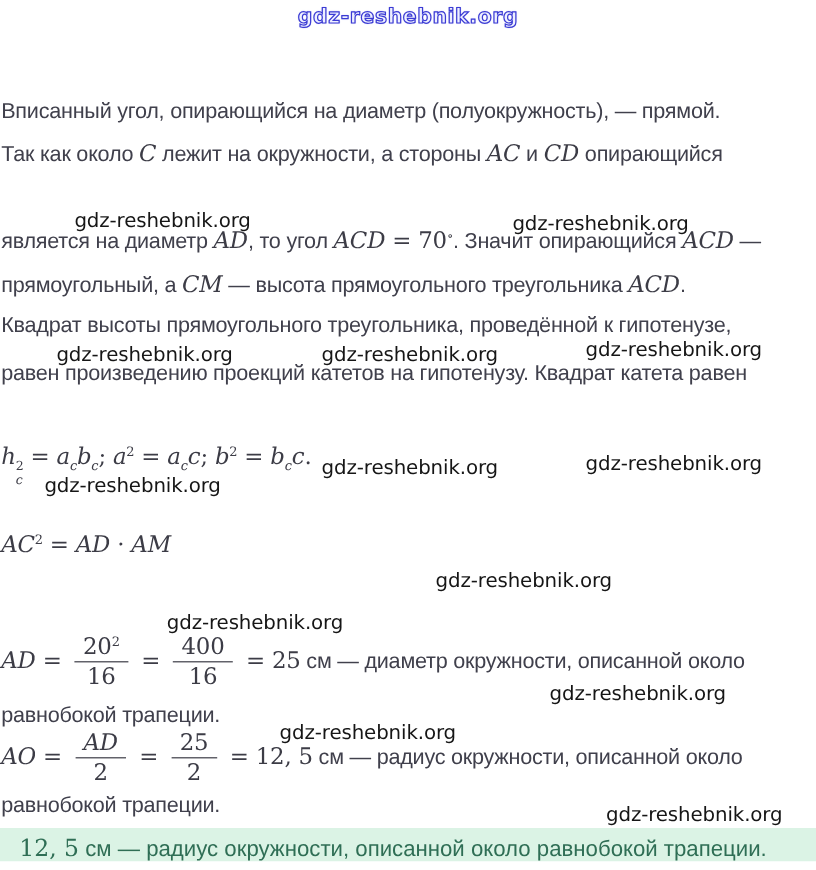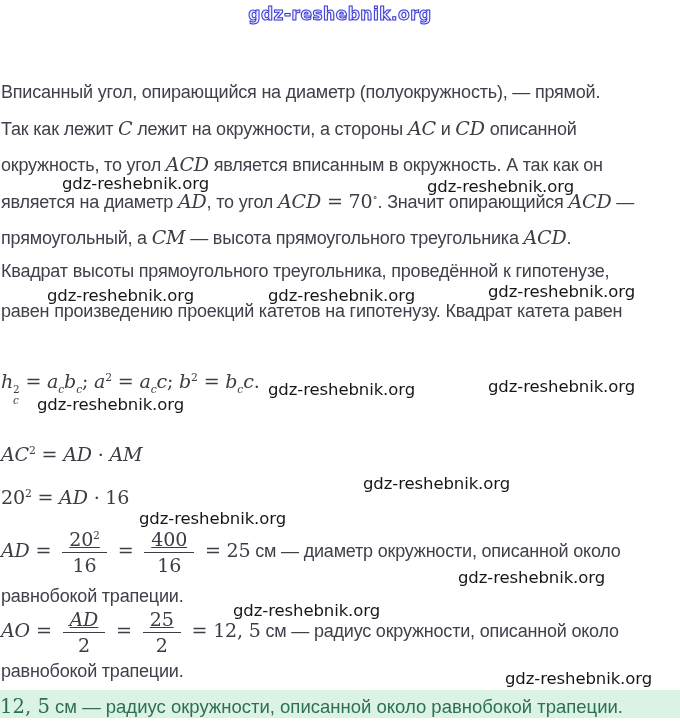--- a/index.html
+++ b/index.html
@@ -10,38 +10,38 @@
   .sg-m{font-family:"DejaVu Serif",serif;font-style:italic;font-size:1.06em;color:#3c3c46;}
   .sg-r{font-family:"DejaVu Serif",serif;font-style:normal;font-size:1.06em;color:#3c3c46;}
   .sg-sb{white-space:nowrap;}
   .sg-sup{font-family:"DejaVu Serif",serif;font-style:normal;font-size:60%;color:#3c3c46;}
   .sg-sub{font-family:"DejaVu Serif",serif;font-style:italic;font-size:60%;color:#3c3c46;}
   .sg-stack{display:inline-flex;flex-direction:column;font-size:58%;line-height:1.05;
             vertical-align:-0.45em;font-family:"DejaVu Serif",serif;color:#3c3c46;}
   .sg-stack .st-sup{font-style:normal;}
   .sg-stack .st-sub{font-style:italic;}
   .sg-frac{display:inline-block;vertical-align:middle;text-align:center;margin:0 5px;color:#3c3c46;}
-  .fr-num{display:block;padding:0 7px 1px;border-bottom:1.6px solid #3c3c46;text-decoration:underline;}
+  .fr-num{display:block;padding:0 7px 1px;border-bottom:1.6px solid #3c3c46;}
   .fr-den{display:block;padding-top:1px;}
   
   .ln1{top:82px}.ln2{top:117px}.ln3{top:153px}.ln4{top:190px}.ln5{top:226px}
   .ln6{top:261px}.ln7{top:301px}.ln8{top:331px}
   .ln9{top:370px}.ln10{top:411px}.ln11{top:443px}.ln12{top:486px}
   .ln13{top:528px}.ln14{top:586px}.ln15{top:608px}.ln16{top:661px}
   
   .wm{position:absolute;font-family:"DejaVu Sans",sans-serif;font-size:16.5px;
       font-weight:500;color:#161616;white-space:nowrap;letter-spacing:-0.1px;}
   .wm-top{position:absolute;top:4px;left:0;right:0;text-align:center;
       font-family:"DejaVu Sans",sans-serif;font-size:17px;font-weight:700;
       color:#eef0ff;-webkit-text-stroke:1px var(--accent-blue,#3b3bd4);
       text-shadow:0 0 1px var(--accent-blue,#3b3bd4);letter-spacing:0.5px;}
   
   .answer-box{position:absolute;left:0;right:0;top:690px;height:35px;
       background:var(--answer-bg,#dbf3e5);color:var(--answer-fg,#2f6e55);
-      font-size:18.5px;line-height:34px;padding-left:0;white-space:nowrap;}
+      font-size:18.5px;line-height:34px;padding-left:16px;white-space:nowrap;}
   .answer-box .sg-txt{color:var(--answer-fg,#2f6e55);}
   .answer-box .sg-r{color:var(--answer-fg,#2f6e55);}
 </style>
 </head>
 <body>
 
 <div id="page">
 
   <div class="wm-top">gdz-reshebnik.org</div>
 
@@ -53,32 +53,30 @@
   <span class="wm" style="left:268px;top:380px">gdz-reshebnik.org</span>
   <span class="wm" style="left:488px;top:377px">gdz-reshebnik.org</span>
   <span class="wm" style="left:37px;top:395px">gdz-reshebnik.org</span>
   <span class="wm" style="left:363px;top:474px">gdz-reshebnik.org</span>
   <span class="wm" style="left:139px;top:509px">gdz-reshebnik.org</span>
   <span class="wm" style="left:458px;top:568px">gdz-reshebnik.org</span>
   <span class="wm" style="left:233px;top:601px">gdz-reshebnik.org</span>
   <span class="wm" style="left:505px;top:669px">gdz-reshebnik.org</span>
 
   <div class="line ln1"><span class="sg-txt">Вписанный угол, опирающийся на диаметр (полуокружность), — прямой.</span></div>
-  <div class="line ln2"><span class="sg-txt">Так как лежит </span><span class="sg-m">C</span><span class="sg-txt"> лежит на окружности, а стороны </span><span class="sg-m">AC</span><span class="sg-txt"> и </span><span class="sg-m">CD</span><span class="sg-txt"> описанной</span></div>
-  <div class="line ln3"><span class="sg-txt">окружность, то угол </span><span class="sg-m">ACD</span><span class="sg-txt"> является вписанным в окружность. А так как он</span></div>
+  <div class="line ln2"><span class="sg-txt">Так как около </span><span class="sg-m">C</span><span class="sg-txt"> лежит на окружности, а стороны </span><span class="sg-m">AC</span><span class="sg-txt"> и </span><span class="sg-m">CD</span><span class="sg-txt"> опирающийся</span></div>
   <div class="line ln4"><span class="sg-txt">является на диаметр </span><span class="sg-m">AD</span><span class="sg-txt">, то угол </span><span class="sg-m">ACD</span><span class="sg-r"> = </span><span class="sg-sb"><span class="sg-r">70</span><sup class="sg-sup">∘</sup></span><span class="sg-txt">. Значит опирающийся </span><span class="sg-m">ACD</span><span class="sg-txt"> —</span></div>
   <div class="line ln6"><span class="sg-txt">Квадрат высоты прямоугольного треугольника, проведённой к гипотенузе,</span></div>
   <div class="line ln5"><span class="sg-txt">прямоугольный, а </span><span class="sg-m">CM</span><span class="sg-txt"> — высота прямоугольного треугольника </span><span class="sg-m">ACD</span><span class="sg-txt">.</span></div>
   <div class="line ln7"><span class="sg-txt">равен произведению проекций катетов на гипотенузу. Квадрат катета равен</span></div>
   <div class="line ln9"><span class="sg-sb"><span class="sg-m">h</span><span class="sg-stack">
           <span class="st-sup">2</span>
           <span class="st-sub">c</span>
         </span></span><span class="sg-r"> = </span><span class="sg-sb"><span class="sg-m">a</span><sub class="sg-sub">c</sub></span><span class="sg-sb"><span class="sg-m">b</span><sub class="sg-sub">c</sub></span><span class="sg-r">; </span><span class="sg-sb"><span class="sg-m">a</span><sup class="sg-sup">2</sup></span><span class="sg-r"> = </span><span class="sg-sb"><span class="sg-m">a</span><sub class="sg-sub">c</sub></span><span class="sg-m">c</span><span class="sg-r">; </span><span class="sg-sb"><span class="sg-m">b</span><sup class="sg-sup">2</sup></span><span class="sg-r"> = </span><span class="sg-sb"><span class="sg-m">b</span><sub class="sg-sub">c</sub></span><span class="sg-m">c</span><span class="sg-r">.</span></div>
   <div class="line ln11"><span class="sg-sb"><span class="sg-m">AC</span><sup class="sg-sup">2</sup></span><span class="sg-r"> = </span><span class="sg-m">AD</span><span class="sg-r"> · </span><span class="sg-m">AM</span></div>
-  <div class="line ln12"><span class="sg-sb"><span class="sg-r">20</span><sup class="sg-sup">2</sup></span><span class="sg-r"> = </span><span class="sg-m">AD</span><span class="sg-r"> · 16</span></div>
   <div class="line ln13"><span class="sg-m">AD</span><span class="sg-r"> = </span><span class="sg-frac"><span class="fr-num"><span class="sg-sb"><span class="sg-r">20</span><sup class="sg-sup">2</sup></span></span><span class="fr-den"><span class="sg-r">16</span></span></span><span class="sg-r"> = </span><span class="sg-frac"><span class="fr-num"><span class="sg-r">400</span></span><span class="fr-den"><span class="sg-r">16</span></span></span><span class="sg-r"> = 25</span><span class="sg-txt"> см — диаметр окружности, описанной около</span></div>
   <div class="line ln14"><span class="sg-txt">равнобокой трапеции.</span></div>
   <div class="line ln15"><span class="sg-m">AO</span><span class="sg-r"> = </span><span class="sg-frac"><span class="fr-num"><span class="sg-m">AD</span></span><span class="fr-den"><span class="sg-r">2</span></span></span><span class="sg-r"> = </span><span class="sg-frac"><span class="fr-num"><span class="sg-r">25</span></span><span class="fr-den"><span class="sg-r">2</span></span></span><span class="sg-r"> = 12, 5</span><span class="sg-txt"> см — радиус окружности, описанной около</span></div>
   <div class="line ln16"><span class="sg-txt">равнобокой трапеции.</span></div>
 
   <div class="answer-box"><span class="sg-r">12, 5</span><span class="sg-txt"> см — радиус окружности, описанной около равнобокой трапеции.</span></div>
 
 </div>
 
 </body></html>

